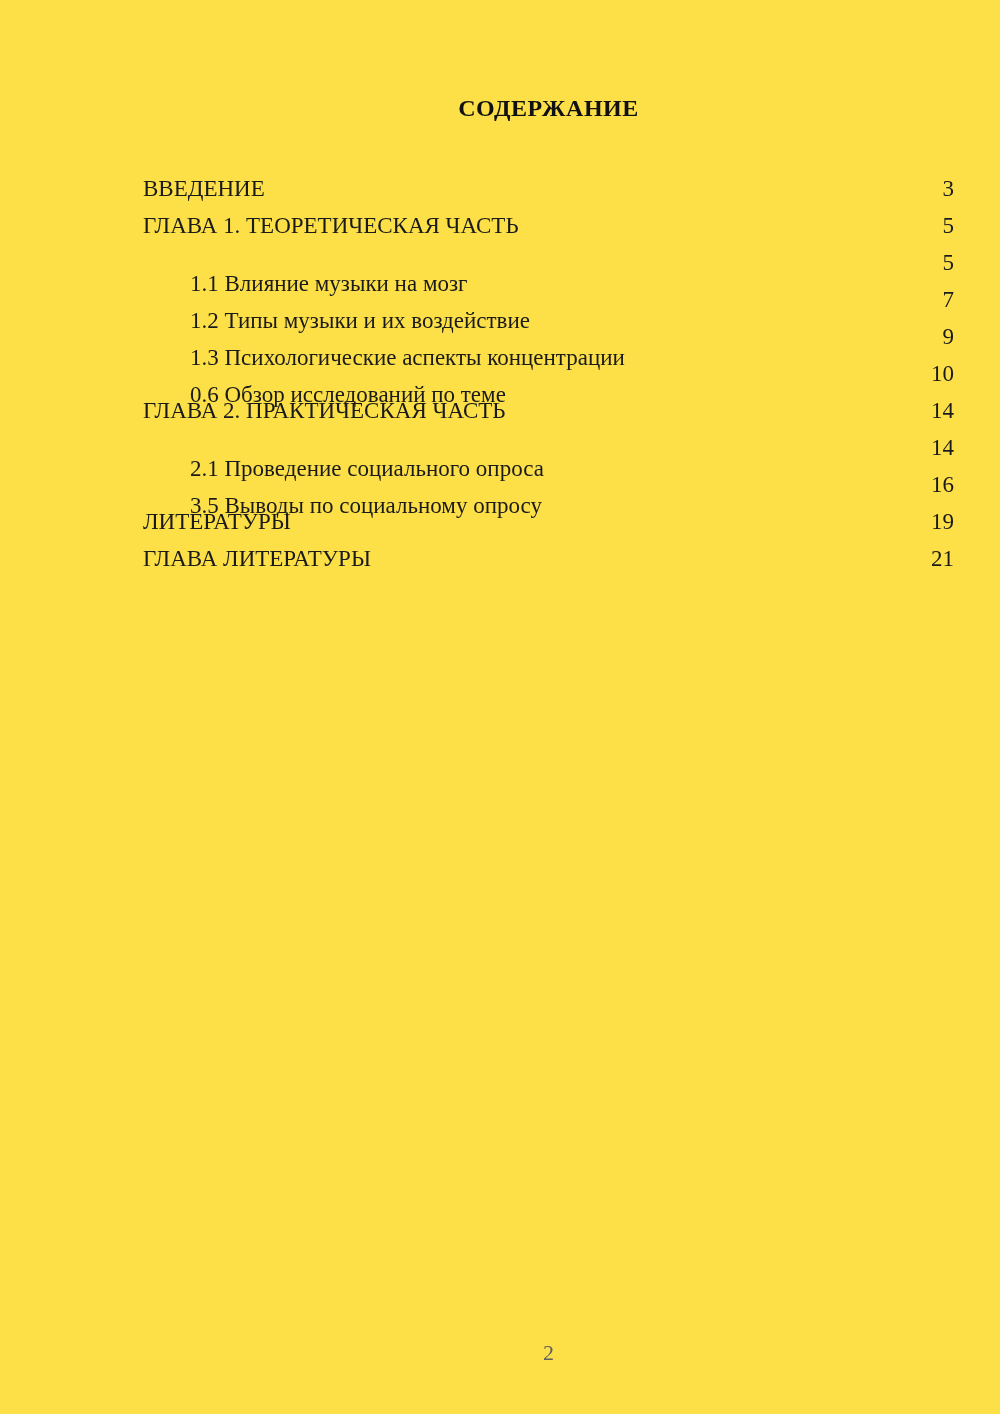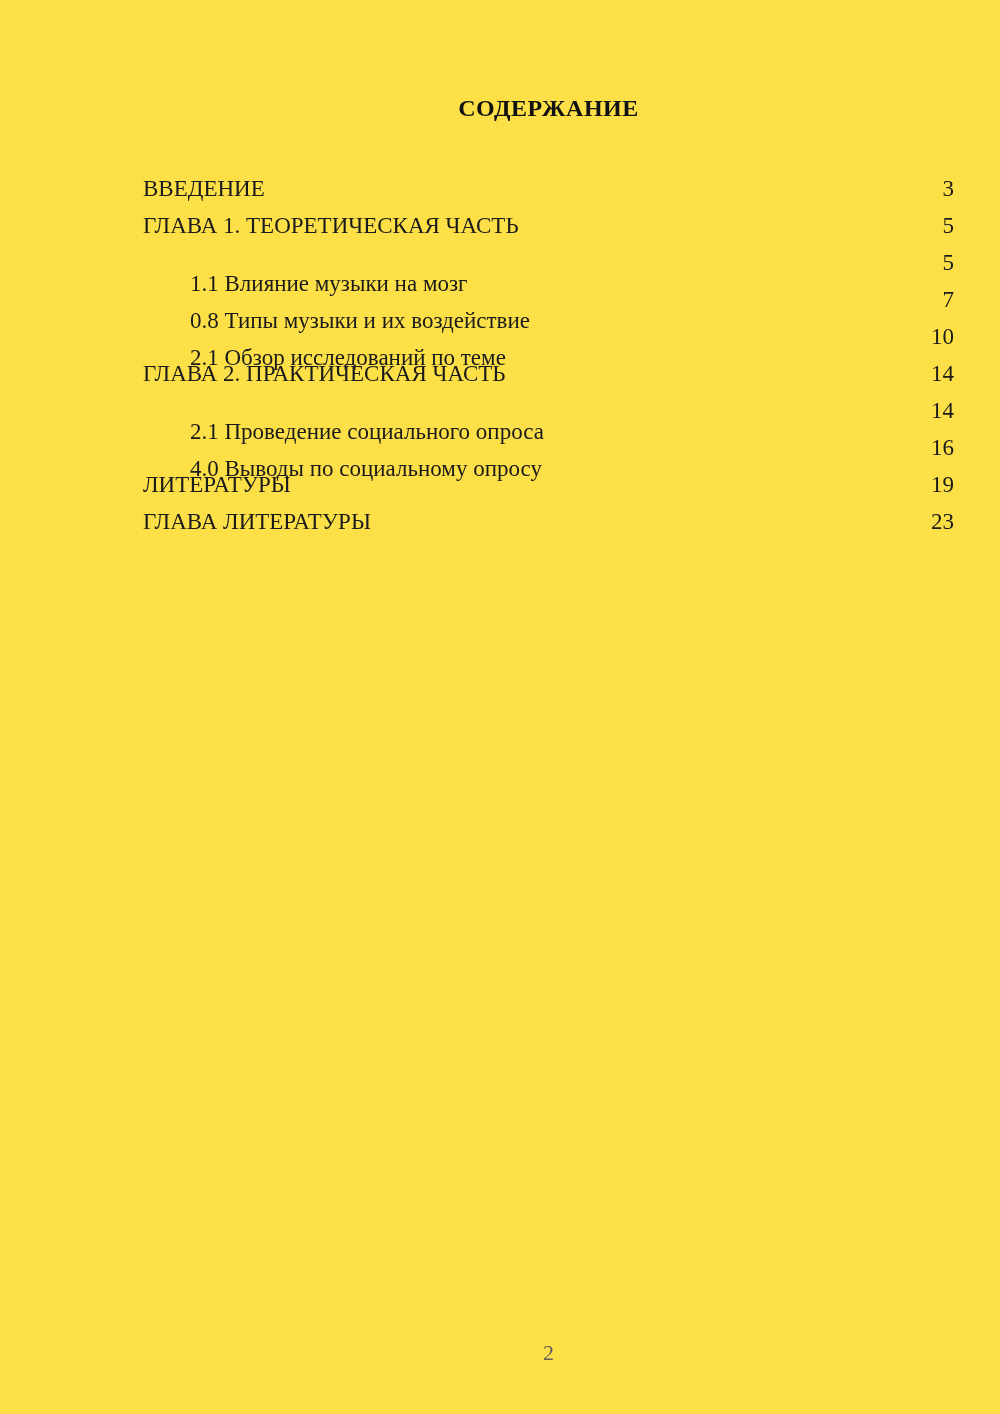--- a/index.html
+++ b/index.html
@@ -78,44 +78,48 @@
         </div>
         <div class="toc-row level-0">
           <span class="toc-label">ГЛАВА 1. ТЕОРЕТИЧЕСКАЯ ЧАСТЬ</span>
           <span class="toc-page">5</span>
         </div>
         <div class="toc-row level-1">
           <span class="toc-label">1.1 Влияние музыки на мозг</span>
           <span class="toc-page">5</span>
         </div>
         <div class="toc-row level-1">
-          <span class="toc-label">0.8 Типы музыки и их воздействие</span>
+          <span class="toc-label">1.2 Типы музыки и их воздействие</span>
           <span class="toc-page">7</span>
         </div>
         <div class="toc-row level-1">
-          <span class="toc-label">2.1 Обзор исследований по теме</span>
+          <span class="toc-label">1.3 Психологические аспекты концентрации</span>
+          <span class="toc-page">9</span>
+        </div>
+        <div class="toc-row level-1">
+          <span class="toc-label">0.6 Обзор исследований по теме</span>
           <span class="toc-page">10</span>
         </div>
         <div class="toc-row level-0">
           <span class="toc-label">ГЛАВА 2. ПРАКТИЧЕСКАЯ ЧАСТЬ</span>
           <span class="toc-page">14</span>
         </div>
         <div class="toc-row level-1">
           <span class="toc-label">2.1 Проведение социального опроса</span>
           <span class="toc-page">14</span>
         </div>
         <div class="toc-row level-1">
-          <span class="toc-label">4.0 Выводы по социальному опросу</span>
+          <span class="toc-label">3.5 Выводы по социальному опросу</span>
           <span class="toc-page">16</span>
         </div>
         <div class="toc-row level-0">
           <span class="toc-label">ЛИТЕРАТУРЫ</span>
           <span class="toc-page">19</span>
         </div>
         <div class="toc-row level-0">
           <span class="toc-label">ГЛАВА ЛИТЕРАТУРЫ</span>
-          <span class="toc-page">23</span>
+          <span class="toc-page">21</span>
         </div>
       </div>
   </div>
 
   <div class="footer-pagenum">2</div>
 </div>
 
 </body></html>

